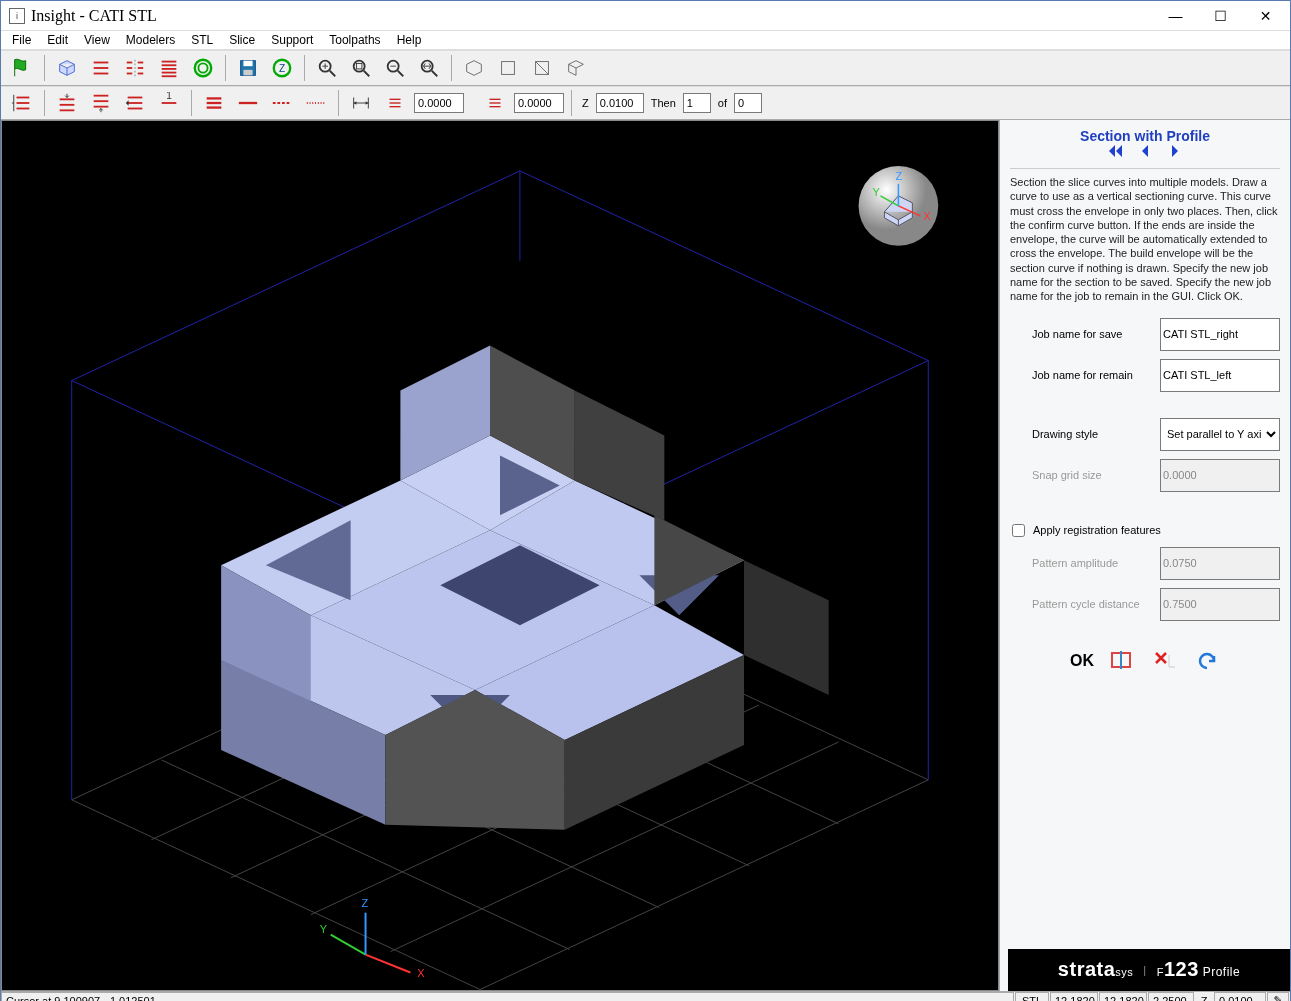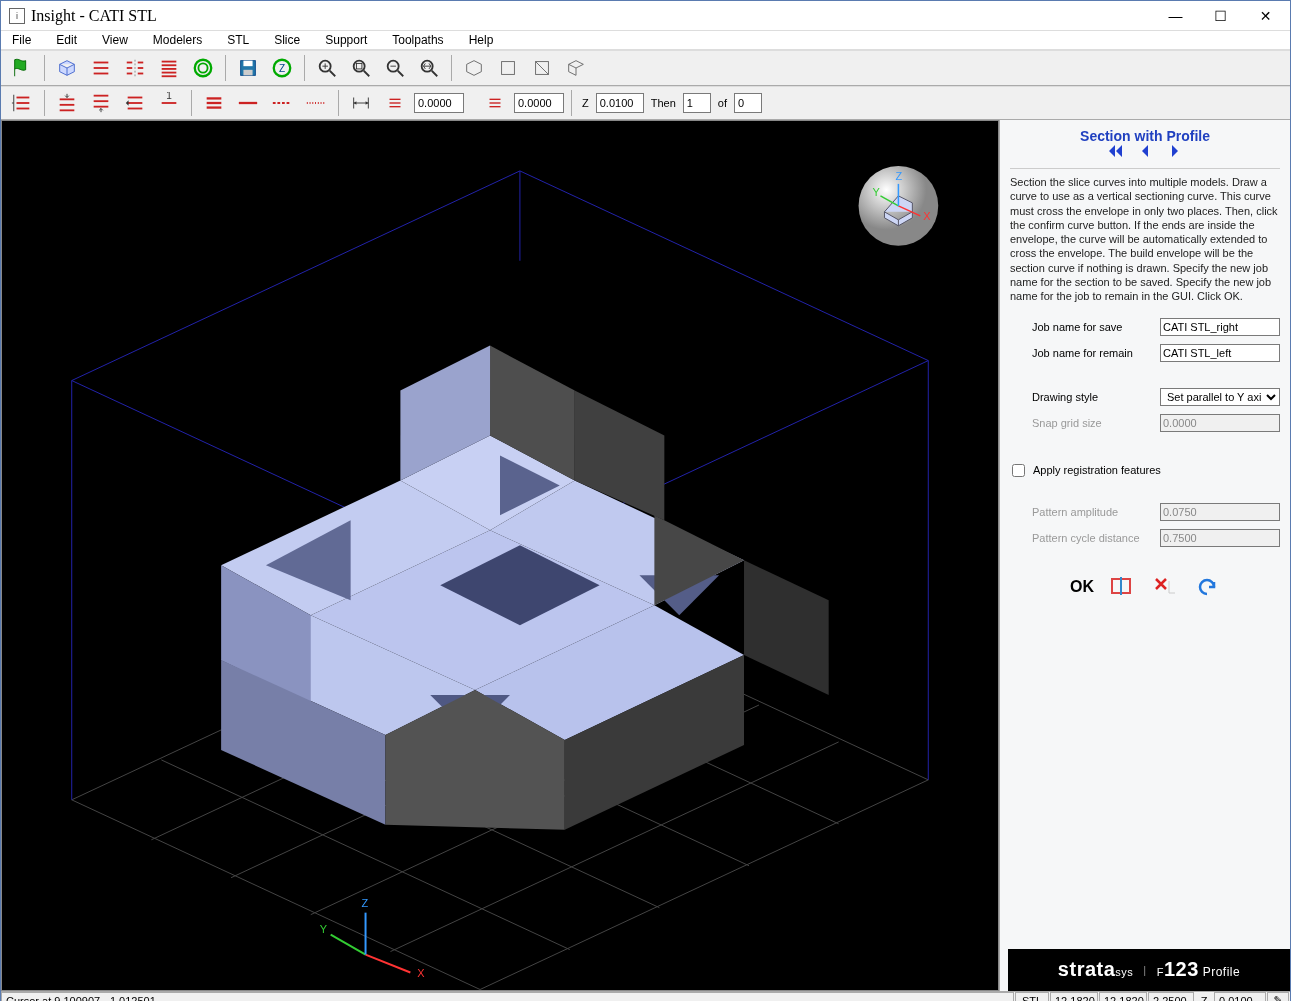--- a/index.html
+++ b/index.html
@@ -7,21 +7,21 @@
 
 .window { width: 1291px; height: 1001px; border: 1px solid #5a7bb0; display: flex; flex-direction: column; background: #f0f0f0; }
 
 
 .titlebar { height: 30px; background: #fff; display: flex; align-items: center; padding: 0 2px 0 8px; border-bottom: 1px solid #ddd; }
 .titlebar .icon { width: 16px; height: 16px; border: 1px solid #666; margin-right: 6px; display:flex; align-items:center; justify-content:center; font-size:9px; color:#444;}
 .titlebar .title { flex: 1; font-size: 16px; font-family: Liberation Serif, serif; }
 .titlebar .winbtn { width: 45px; height: 29px; display:flex; align-items:center; justify-content:center; font-size:14px; }
 
 
-.menubar { height: 20px; background:#fff; display:flex; align-items:center; padding: 0 4px; gap:11px; border-bottom:1px solid #ddd; }
+.menubar { height: 20px; background:#fff; display:flex; align-items:center; padding: 0 4px; gap:2px; border-bottom:1px solid #ddd; }
 .menubar .item { padding: 2px 7px; font-size:12px; }
 
 
 .toolbars { background:#f0f0f0; }
 .tb-row { height: 36px; border-top:1px solid #ddd; border-bottom:1px solid #aaa; display:flex; align-items:center; padding: 0 6px; gap:4px; }
 .tb-row.second { height: 34px; }
 .tb-sep { width:1px; height:26px; background:#aaa; margin:0 3px; }
 .tb-btn { width:30px; height:28px; display:flex; align-items:center; justify-content:center; border:1px solid transparent; }
 .tb-btn svg { width:22px; height:22px; }
 .tb-input { height:20px; border:1px solid #7a7a7a; background:#fff; padding:1px 3px; font-size:11px; }
@@ -35,25 +35,25 @@
 
 .rpanel { width:291px; background:#f6f7f8; border-left:1px solid #aaa; display:flex; flex-direction:column; padding:8px 10px; position:relative; }
 .rpanel-head { display:flex; align-items:center; justify-content:space-between; padding-bottom:8px; border-bottom:1px solid #ccc; margin-bottom:6px;flex-direction:column; }
 .rpanel-head h2 { color:#2040c0; font-weight:bold; font-size:14px; }
 .rpanel-nav { display:flex; gap:14px; }
 .rpanel-nav span svg { width:16px; height:14px; }
 .rpanel-instr { font-size:11px; line-height:1.3; color:#222; margin-bottom:10px; }
 .rform-row { display:flex; align-items:center; margin:4px 0; }
 .rform-row label { flex:1; font-size:11px; padding-left:22px; }
 .rform-row label.dis { color:#999; }
-.rform-row input[type=text], .rform-row select { width:120px; height:18px; border:1px solid #7a7a7a; font-size:11px; padding:0 2px; background:#fff; }
+.rform-row input[type=text], .rform-row select { width:120px; height:33px; border:1px solid #7a7a7a; font-size:11px; padding:0 2px; background:#fff; }
 .rform-row .half { width:58px; }
 .rform-row .half + .half { margin-left:4px; }
 .rform-row input.dis { background:#f0f0f0; color:#888; }
-.rform-check { display:flex; align-items:center; margin:14px 0 22px 0; }
+.rform-check { display:flex; align-items:center; margin:14px 0 6px 0; }
 .rform-check input { margin:0 8px 0 2px; }
 .rpanel-actions { display:flex; align-items:center; justify-content:center; gap:16px; margin-top:24px; }
 .rpanel-actions .ok { font-weight:bold; font-size:16px; }
 .rpanel-actions span svg { width:26px; height:22px; }
 
 .brand-footer { position:absolute; bottom:0; left:8px; right:0; height:42px; background:#000; color:#fff; display:flex; align-items:center; justify-content:center; font-size:18px; letter-spacing:0.5px; }
 .brand-footer b { font-weight:bold; font-size:20px; }
 .brand-footer .sep { margin:0 10px; color:#888; font-weight:100; }
 .brand-footer .ser { font-size:12px; }
 

